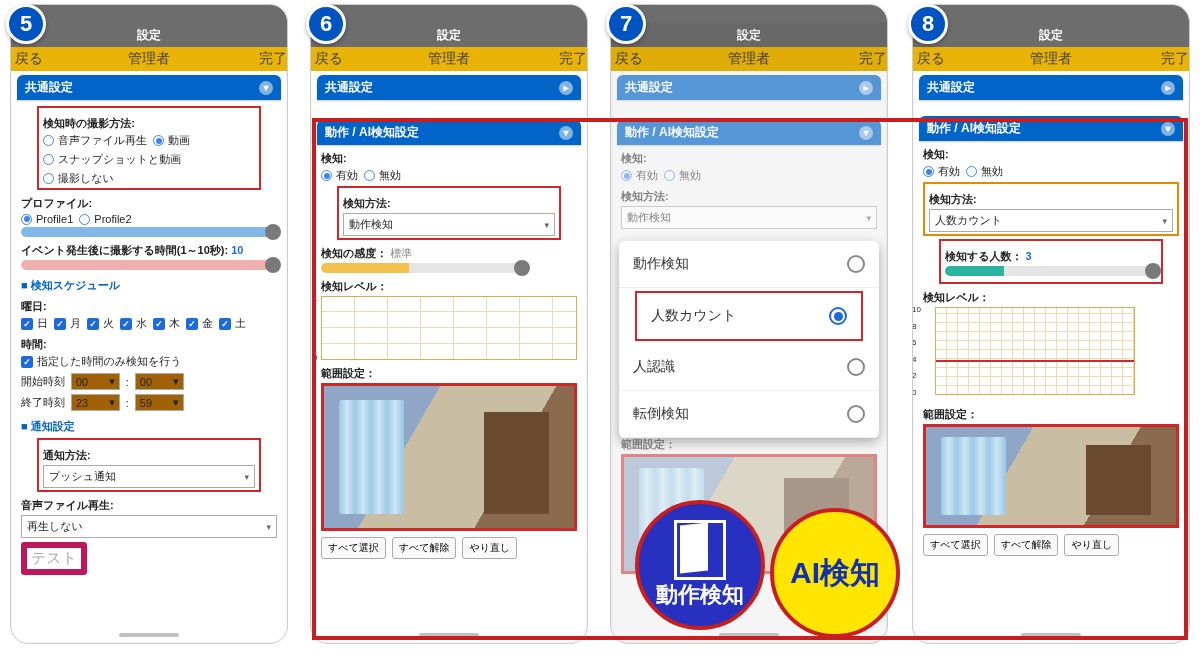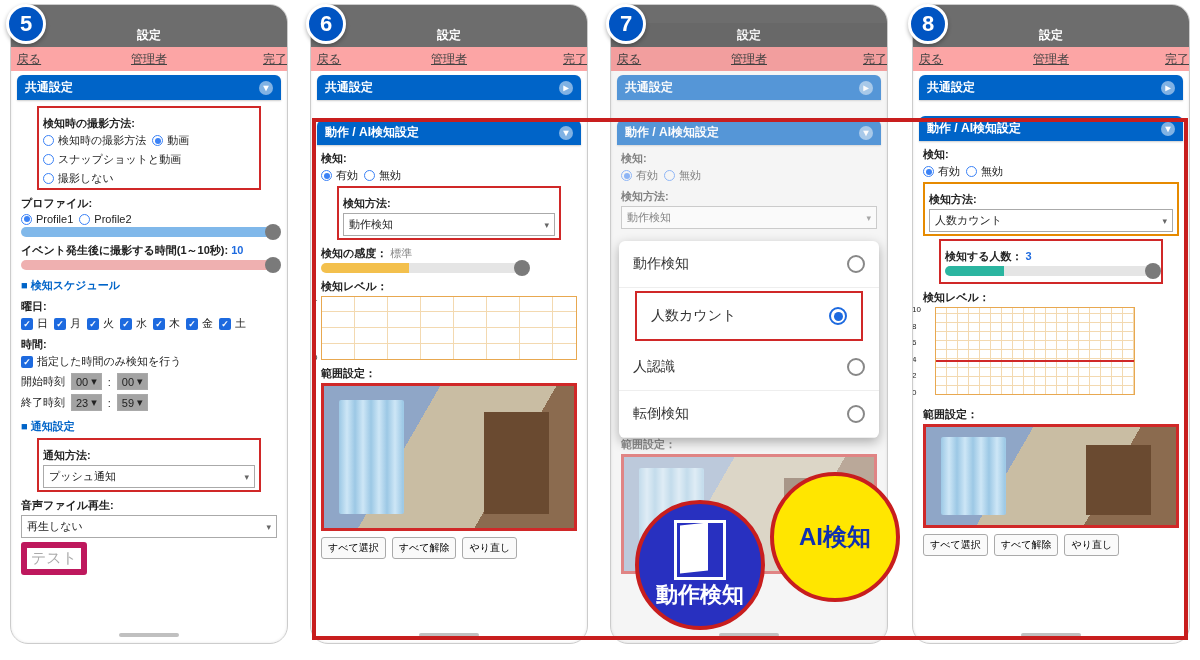--- a/index.html
+++ b/index.html
@@ -2,21 +2,21 @@
 <html><head>
 <meta charset="utf-8">
 <style>
   * { box-sizing: border-box; margin: 0; padding: 0; }
   body { font-family: -apple-system, "Hiragino Sans", sans-serif; background: #fff; font-size: 11px; color: #333; }
   .canvas { width: 1200px; height: 660px; position: relative; overflow: hidden; background:#fff; }
   .phone { position: absolute; width: 278px; height: 640px; top: 4px; border: 1px solid #ccc; border-radius: 18px; background: #fff; overflow: hidden; box-shadow: inset 0 0 3px rgba(0,0,0,.1); }
   .p1 { left: 10px; } .p2 { left: 310px; } .p3 { left: 610px; } .p4 { left: 912px; }
   .status-bar { height: 18px; background: #6d6d6d; }
   .title-bar { height: 24px; background: #6d6d6d; color: #fff; font-size: 12px; font-weight: 600; display:flex; align-items:center; justify-content:center; position:relative; }
-  .nav-bar { height: 24px; background: #fca5a5; display:flex; align-items:center; font-size:12px; color:#444;text-decoration:underline; }
+  .nav-bar { height: 24px; background: #eab308; display:flex; align-items:center; font-size:14px; color:#444; }
   .nav-back { flex:0 0 36px; text-align:center; }
   .nav-title { flex:1; text-align:center; font-weight:500; }
   .nav-done { flex:0 0 36px; text-align:right; }
   .section-header { background:#0064c8; color:#fff; font-size:12px; font-weight:600; padding:4px 8px; border-radius:6px 6px 0 0; display:flex; align-items:center; justify-content:space-between; margin:4px 6px 6px; box-shadow:0 1px 2px rgba(0,0,0,.2); }
   .section-header .chev { width:14px; height:14px; border-radius:50%; background:#80b2e4; display:flex; align-items:center; justify-content:center; color:#fff; font-size:10px; }
   .content { padding: 0 10px 4px; font-size:11px; color:#222; }
   .label { font-weight:700; margin-top:6px; margin-bottom:2px; }
   .label-blue { color:#0064c8; font-weight:700; margin-top:8px; margin-bottom:4px; }
   .row { display:flex; align-items:center; flex-wrap:wrap; gap:4px 6px; }
   .radio, .check { display:inline-flex; align-items:center; gap:4px; font-size:11px; }
@@ -26,41 +26,41 @@
   .hi-red { border:2px solid #d02828; padding:2px 4px; margin:3px 16px; }
   .hi-orange { border:2px solid #e68a00; padding:2px 4px; margin:3px 0; }
   .slider-track { height:10px; border-radius:6px; position:relative; margin:2px 0 4px; }
   .slider-track::after { content:''; position:absolute; right:-4px; top:-3px; width:16px; height:16px; border-radius:50%; background:#7a7a7a; }
   .slider-blue { background:linear-gradient(90deg,#80b8ea 99%,#ddd 1%); }
   .slider-pink { background:linear-gradient(90deg,#efb0b0 99%,#ddd 1%); }
   .slider-yellow { background:linear-gradient(90deg,#f3c04d 43%,#e5e5e5 43%); }
   .slider-teal { background:linear-gradient(90deg,#2bb5a0 28%,#e5e5e5 28%); }
   .select { width:100%; border:1px solid #aaa; padding:3px 5px; font-size:11px; background:#fff; display:flex; justify-content:space-between; align-items:center; }
   .select .caret { color:#666; font-size:9px; }
-  .time-sel { display:inline-flex; border:1px solid #aaa; padding:1px 4px; font-size:11px; align-items:center; gap:3px; background:#a3a3a3;}
+  .time-sel { display:inline-flex; border:1px solid #aaa; padding:1px 4px; font-size:11px; align-items:center; gap:21px; background:#a16207;}
   .btn-sm { border:1px solid #aaa; background:#fafafa; padding:3px 6px; font-size:10px; border-radius:3px; }
   .btn-row { display:flex; gap:6px; margin-top:6px; }
   .grid-chart { border:1px solid #e8a850; height:64px; background:repeating-linear-gradient(0deg,transparent,transparent 15px,#f3d9b0 15px,#f3d9b0 16px),repeating-linear-gradient(90deg,transparent,transparent 32px,#f3d9b0 32px,#f3d9b0 33px); position:relative; }
   .grid-small { border:1px solid #e8a850; height:88px; background:repeating-linear-gradient(0deg,transparent,transparent 8px,#f3d9b0 8px,#f3d9b0 9px),repeating-linear-gradient(90deg,transparent,transparent 10px,#f3d9b0 10px,#f3d9b0 11px); position:relative; width:200px; margin-left:12px;}
   .grid-small .redline { position:absolute; left:0; right:0; top:60%; height:2px; background:#d02828;}
   .axis-y { position:absolute; left:-11px; top:-2px; display:flex; flex-direction:column; justify-content:space-between; height:92px; font-size:8px;}
   .cam-thumb { height:148px; border:3px solid #d02828; background:linear-gradient(120deg,#8fa6c7 0 35%,#c9bda3 35% 70%,#8b6b4f 70%); position:relative; overflow:hidden;}
   .cam-thumb.small { height:104px; }
   .cam-thumb .curtain{ position:absolute; left:6%; top:10%; width:26%; height:80%; background:repeating-linear-gradient(90deg,#9cc8e5,#cde6f6 8px,#9cc8e5 16px); border-radius:2px;}
   .cam-thumb .door{ position:absolute; right:10%; top:18%; width:26%; height:72%; background:#6a4a30;}
   .list-sheet { position:absolute; left:8px; right:8px; top:236px; background:#fff; border-radius:6px; box-shadow:0 4px 12px rgba(0,0,0,.3); overflow:hidden; }
   .list-item { padding:14px 14px; font-size:14px; border-bottom:1px solid #eee; display:flex; align-items:center; justify-content:space-between; }
   .li-radio { width:18px; height:18px; border:2px solid #888; border-radius:50%; display:flex; align-items:center; justify-content:center; }
   .li-radio.sel { border-color:#1d6adf; }
   .li-radio.sel::after { content:''; width:9px; height:9px; border-radius:50%; background:#1d6adf; }
   .badge-num { position:absolute; width:40px; height:40px; border-radius:50%; background:#0054c2; color:#fff; font-size:22px; font-weight:800; display:flex; align-items:center; justify-content:center; border:3px solid #fff; box-shadow:0 2px 4px rgba(0,0,0,.3); z-index:30;}
   .big-highlight { position:absolute; left:312px; top:118px; width:876px; height:522px; border:4px solid #c81e1e; pointer-events:none; z-index:5; }
   .stamp { position:absolute; width:130px; height:130px; border-radius:50%; display:flex; flex-direction:column; align-items:center; justify-content:center; font-size:22px; font-weight:800; z-index:40; border:4px solid #c81e1e;}
   .stamp.blue { background:#2830c0; color:#fff; left:635px; top:500px;}
-  .stamp.yellow { background:#ffe600; color:#1030b0; left:770px; top:472px; font-size:24px;}
+  .stamp.yellow { background:#ffe600; color:#1030b0; left:770px; top:508px; font-size:30px;}
   .door-icon { width:52px; height:60px; position:relative; }
   .door-icon::before{ content:''; position:absolute; top:0; left:0; width:46px; height:54px; border:3px solid #fff; }
   .door-icon::after{ content:''; position:absolute; top:4px; left:6px; width:28px; height:48px; background:#fff; transform:skewY(-6deg); }
   .gesture-bar { position:absolute; bottom:6px; left:50%; transform:translateX(-50%); width:60px; height:4px; border-radius:3px; background:#c0c0c0;}
   .pill { font-size:15px; color:#aaa; padding:1px 4px; border:6px solid #be185d; border-radius:3px; display:inline-block;text-align:right;}
   .behind-dim { position:absolute; inset:18px 0 0 0; background:rgba(0,0,0,.04);}
 </style>
 </head>
 <body>
 
@@ -79,21 +79,21 @@
     <div class="section-header">
       <span>共通設定</span>
         <span class="chev">▾</span>
     </div>
     <div class="content">
       <div class="hi-red">
         <div class="label">検知時の撮影方法:</div>
         <div class="row">
           <span class="radio">
               <span class="r-outer"></span>
-              <span>検知時の撮影方法</span>
+              <span>音声ファイル再生</span>
             </span>
           <span class="radio">
               <span class="r-outer">
                 <span class="r-inner"></span>
               </span>
               <span>動画</span>
             </span>
           <span class="radio">
               <span class="r-outer"></span>
               <span>スナップショットと動画</span>

